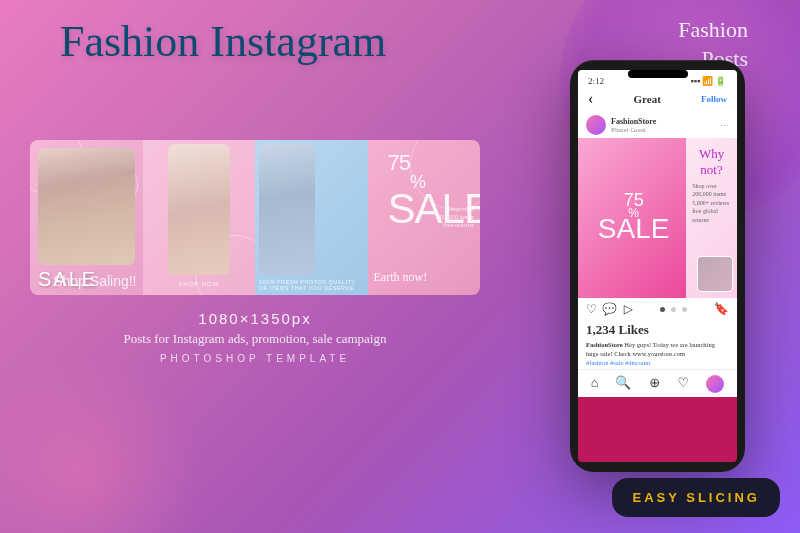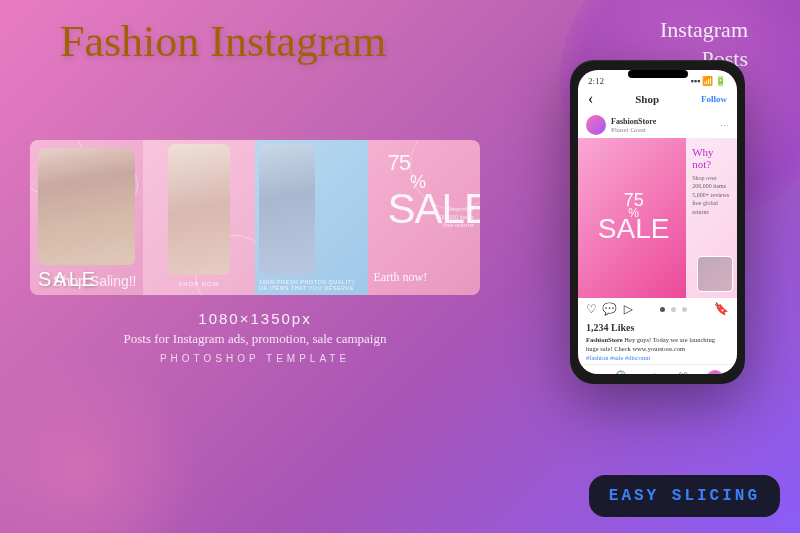--- a/index.html
+++ b/index.html
@@ -41,21 +41,21 @@
     .header {
       position: absolute;
       top: 18px;
       left: 60px;
       right: 60px;
     }
 
     .title-script {
       font-family: 'Brush Script MT', cursive;
       font-size: 44px;
-      color: #a16207;
+      color: #0c4a6e;
       text-shadow: 1px 2px 6px rgba(0,0,0,0.15);
       line-height: 1.1;
       margin-bottom: 2px;
     }
 
     .subtitle-caps {
       font-family: 'Trebuchet MS', sans-serif;
       font-size: 13px;
       letter-spacing: 5px;
       color: rgba(255,255,255,0.85);
@@ -236,23 +236,23 @@
       transform: translateX(-50%);
       width: 60px;
       height: 8px;
       background: #000;
       border-radius: 4px;
       z-index: 10;
     }
 
     .phone-screen {
       background: #be185d;
-      border-radius: 20px;
+      border-radius: 4px;
       overflow: hidden;
-      height: 304px;
+      height: 392px;
     }
 
     .phone-status-bar {
       display: flex;
       justify-content: space-between;
       align-items: center;
       padding: 6px 10px 2px;
       font-size: 9px;
       color: #333;
       background: white;
@@ -329,23 +329,24 @@
       height: 100%;
       background: linear-gradient(135deg, #fce7f3 0%, #fbcfe8 100%);
     }
 
     .post-slide-2-content {
       padding: 8px 6px;
     }
 
     .why-not {
       font-family: 'Brush Script MT', cursive;
-      font-size: 11px;
+      font-size: 13px;
       color: #c026d3;
       margin-bottom: 4px;
+      text-align: center;
     }
 
     .shop-text {
       font-size: 6px;
       color: #666;
       line-height: 1.4;
     }
 
     .thumbnail-img {
       position: absolute;
@@ -373,21 +374,21 @@
       color: #333;
     }
 
     .action-bookmark {
       font-size: 12px;
       color: #333;
     }
 
     .likes-row {
       padding: 1px 8px;
-      font-size: 10px;
+      font-size: 13px;
       font-weight: bold;
       color: #333;
       background: white;
     }
 
     .caption-row {
       padding: 1px 8px 2px;
       font-size: 6.5px;
       color: #333;
       background: white;
@@ -421,25 +422,25 @@
       position: absolute;
       bottom: 16px;
       right: 20px;
       background: #1a1a2e;
       border-radius: 16px;
       padding: 12px 20px;
       text-align: center;
     }
 
     .easy-slicing-text {
-      font-family: Liberation Mono, monospace;
-      font-size: 16px;
+      font-family: Liberation Sans, sans-serif;
+      font-size: 13px;
       font-weight: 700;
       letter-spacing: 3px;
-      color: #3b82f6;
+      color: #eab308;
       text-transform: uppercase;
     }
 
     
     .deco-circle {
       position: absolute;
       border: 1.5px solid rgba(255,255,255,0.4);
       border-radius: 50%;
     }
 
@@ -464,21 +465,21 @@
     }
   </style>
 </head>
 <body>
 
 <div class="bg"></div>
 <div class="blob1"></div>
 <div class="blob2"></div>
 
 <div class="seamless-design">
-  <span>Instagram</span><br>
+  <span>Fashion</span><br>
   <span>Posts</span>
 </div>
 
 <div class="header">
   <div class="title-script">Fashion Instagram</div>
 </div>
 
 <div class="carousel-strip">
 
   <div class="carousel-panel panel-1">
@@ -533,21 +534,21 @@
     <div class="phone-notch"></div>
     <div class="phone-screen">
 
       <div class="phone-status-bar">
         <span>2:12</span>
         <span>▪▪▪ 📶 🔋</span>
       </div>
 
       <div class="phone-header">
         <span>‹</span>
-        <span style="font-size:11px;font-weight:bold;color:#333;">Shop</span>
+        <span style="font-size:11px;font-weight:bold;color:#333;">Great</span>
         <span style="font-size:9px;color:#3b82f6;font-weight:600;text-align:center;">Follow</span>
       </div>
 
       <div class="phone-profile-row">
         <div class="profile-avatar"></div>
         <div>
           <div class="profile-name">FashionStore</div>
           <div class="profile-sub">Planet Great</div>
         </div>
         <span style="margin-left:auto;font-size:9px;color:#888;">···</span>

